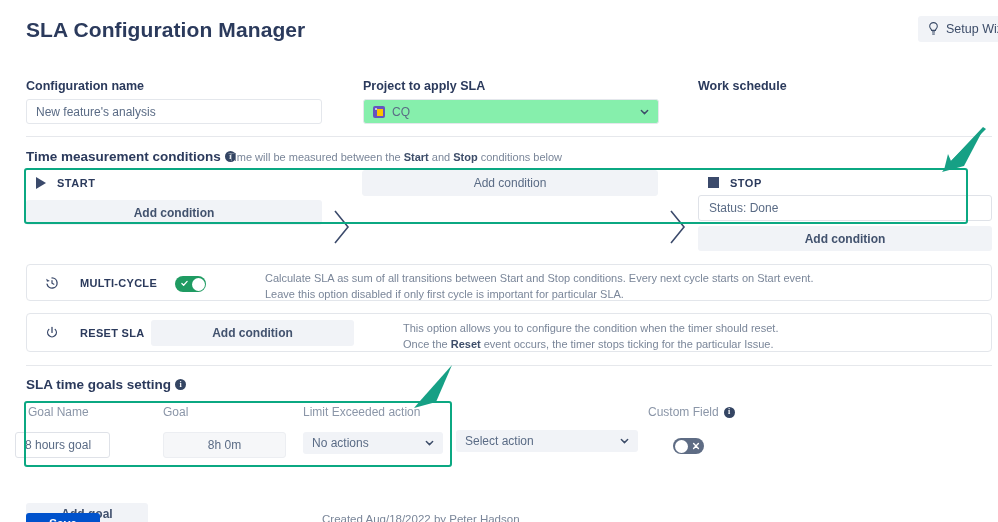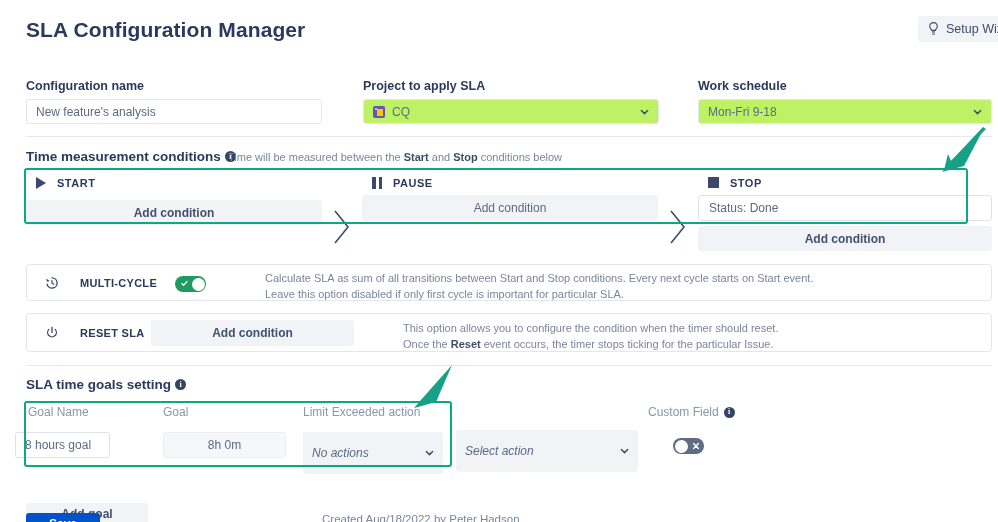--- a/index.html
+++ b/index.html
@@ -27,21 +27,21 @@
     white-space: nowrap; overflow: hidden;
   }
   .bulb { width:11px; height:14px; flex:0 0 auto; }
 
   
   .field-label {
     position: absolute; font-size: 12.5px; font-weight: 700; color:#2b3a5c;
   }
   .input-box {
     position: absolute; height: 25px;
-    background:#bef264; border:1px solid #e4e7ec; border-radius:3px;
+    background:#86efac; border:1px solid #e4e7ec; border-radius:3px;
     display:flex; align-items:center; padding: 0 9px;
     font-size: 12px; color:#5a6b85;
   }
   .input-box.white { background:#ffffff; }
   .chev {
     position:absolute; right:9px; top:50%; transform: translateY(-50%);
     width:9px; height:9px;
   }
   .proj-avatar {
     width:12px; height:12px; margin-right:7px; flex:0 0 auto;
@@ -153,23 +153,23 @@
   
   .col-head { position:absolute; font-size:12px; color:#8b96a8; }
   .goal-input {
     position:absolute; height:26px; background:#fff;
     border:1px solid #dfe2e8; border-radius:3px;
     display:flex; align-items:center; padding:0 9px;
     font-size:12px; color:#5a6b85;
   }
   .goal-input.grey { background:#f6f7f9; border-color:#eceef2; justify-content:center; }
   .goal-select {
-    position:absolute; height:42px; background:#f1f3f7; border-radius:3px;
+    position:absolute; height:22px; background:#f1f3f7; border-radius:3px;
     display:flex; align-items:center; padding:0 9px;
-    font-size:12px; color:#5a6b85;font-style:italic;
+    font-size:12px; color:#5a6b85;
   }
 
   
   .btn-primary {
     position:absolute; background:#0052cc; border-radius:3px;
     color:#fff; font-size:12px; font-weight:600;
     display:flex; align-items:center; justify-content:center;
   }
   .btn-secondary {
     position:absolute; background:#f1f3f7; border-radius:3px;
@@ -204,26 +204,20 @@
   <div class="field-label" style="left:363px; top:79px;">Project to apply SLA</div>
   <div class="input-box" style="left:363px; top:99px; width:296px;">
     <span class="proj-avatar"></span>
     <span>CQ</span>
     <svg class="chev" viewBox="0 0 10 10">
       <path d="M1.5 3.3 L5 6.8 L8.5 3.3" fill="none" stroke="#3d4d69" stroke-width="1.6" stroke-linecap="round" stroke-linejoin="round"></path>
     </svg>
   </div>
 
   <div class="field-label" style="left:698px; top:79px;">Work schedule</div>
-  <div class="input-box" style="left:698px; top:99px; width:294px;">
-    <span>Mon-Fri 9-18</span>
-    <svg class="chev" viewBox="0 0 10 10">
-      <path d="M1.5 3.3 L5 6.8 L8.5 3.3" fill="none" stroke="#3d4d69" stroke-width="1.6" stroke-linecap="round" stroke-linejoin="round"></path>
-    </svg>
-  </div>
 
   <div class="hr" style="top:136px;"></div>
 
   <div class="sec-title" style="left:26px; top:149px;">
     <span>Time measurement conditions</span>
     <span class="info-dot">i</span>
   </div>
   <div class="sec-hint" style="left:228px; top:151px;">
     <span>Time will be measured between the </span><b>Start</b><span> and </span><b>Stop</b><span> conditions below</span>
   </div>
@@ -234,27 +228,20 @@
       <span>START</span>
     </div>
     <div class="add-cond">Add condition</div>
   </div>
 
   <svg class="sep-chev" style="left:330px;" viewBox="0 0 24 40">
     <path d="M5 4 L18 20 L5 36" fill="none" stroke="#3b4a6b" stroke-width="1.6"></path>
   </svg>
 
   <div class="spscol" style="left:362px; width:296px;">
-    <div class="sps-head">
-      <span class="ic-pause">
-          <i></i>
-          <i></i>
-        </span>
-      <span>PAUSE</span>
-    </div>
     <div class="cond-box center">
       <span>Add condition</span>
     </div>
   </div>
 
   <svg class="sep-chev" style="left:666px;" viewBox="0 0 24 40">
     <path d="M5 4 L18 20 L5 36" fill="none" stroke="#3b4a6b" stroke-width="1.6"></path>
   </svg>
 
   <div class="spscol" style="left:698px; width:294px;">

